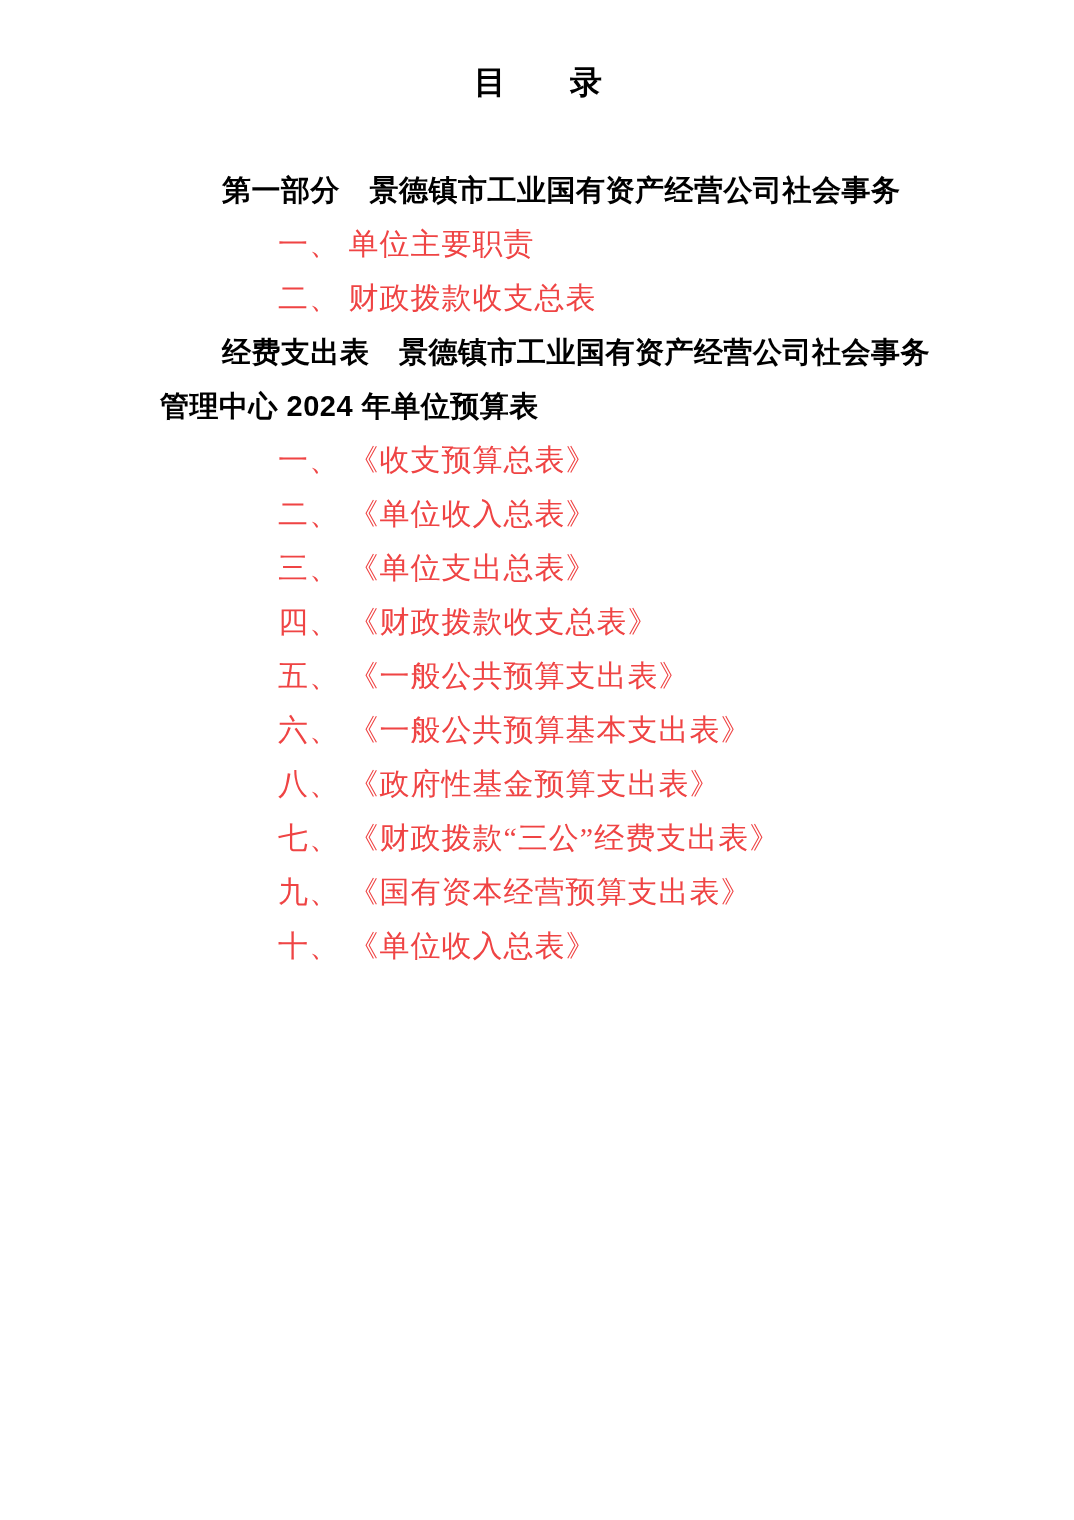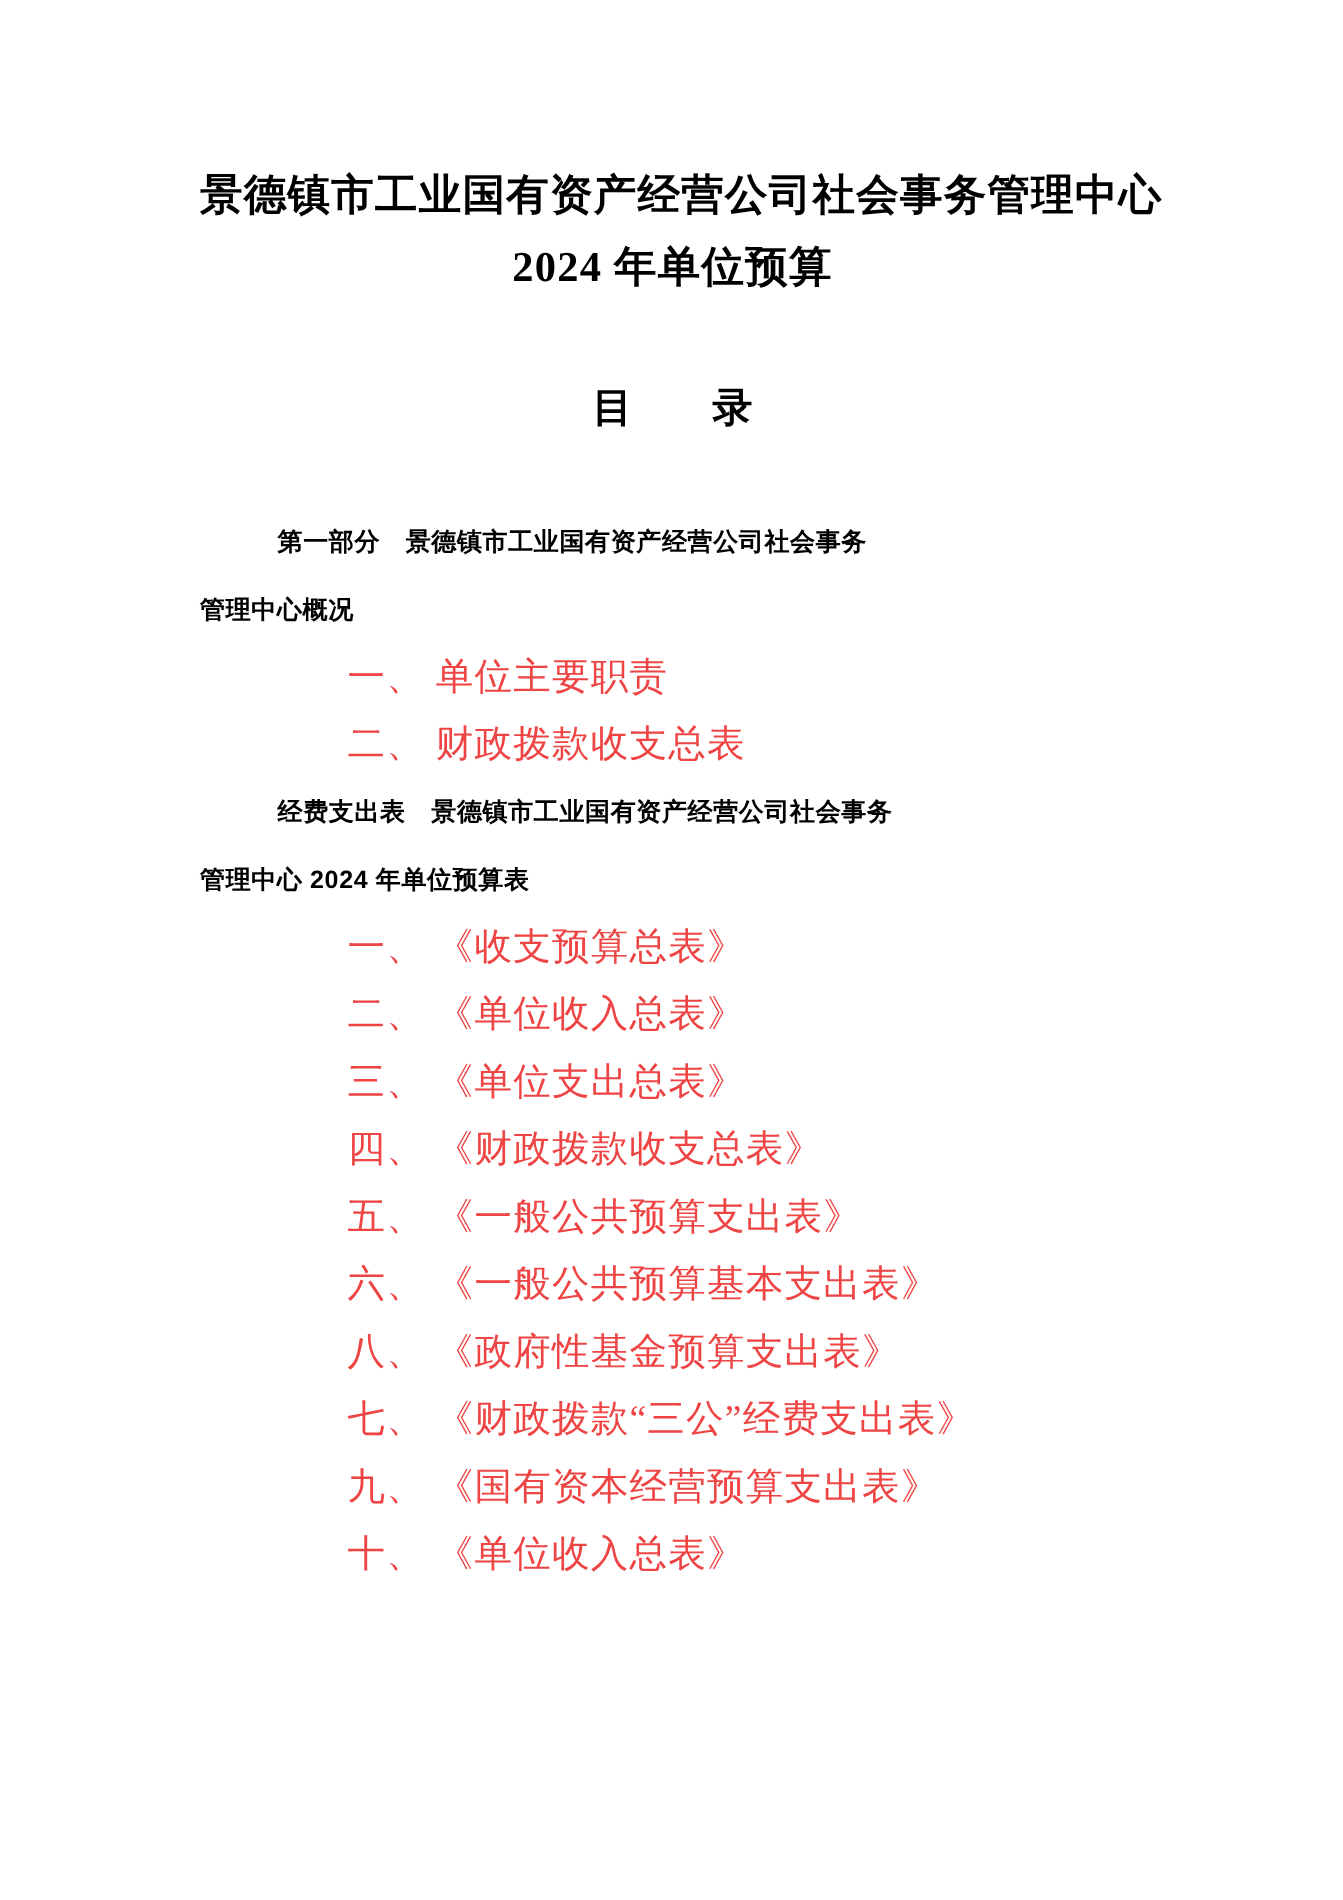--- a/index.html
+++ b/index.html
@@ -45,51 +45,46 @@
     margin-top: 54px;
     font-size: 30px;
     line-height: 54px;
   }
   .line {
     white-space: nowrap;
   }
   .part-heading {
     font-family: "Liberation Sans", "DejaVu Sans", sans-serif;
     font-weight: 700;
-    font-size: 20px;
+    font-size: 29px;
     color: #000000;
     letter-spacing: 0.5px;
   }
   .first-line-indent {
     padding-left: 62px;
   }
   .toc-item {
     padding-left: 118px;
     font-family: "Liberation Serif", "DejaVu Serif", serif;
     font-weight: 400;
     color: #ef4444;
     letter-spacing: 1px;
   }
 </style>
 </head>
 <body>
 
 <div class="page">
 
-  <h1 class="doc-title">
-    <span class="title-line">景德镇市工业国有资产经营公司社会事务管理中心</span>
-    <span class="title-line">2024 年单位预算</span>
-  </h1>
 
   <div class="toc-heading">目　　录</div>
 
   <div class="toc-body">
 
     <div class="line part-heading first-line-indent">第一部分　景德镇市工业国有资产经营公司社会事务</div>
-    <div class="line part-heading">管理中心概况</div>
 
     <div class="line toc-item">一、 单位主要职责</div>
     <div class="line toc-item">二、 财政拨款收支总表</div>
 
     <div class="line part-heading first-line-indent">经费支出表　景德镇市工业国有资产经营公司社会事务</div>
     <div class="line part-heading">管理中心 2024 年单位预算表</div>
 
     <div class="line toc-item">一、 《收支预算总表》</div>
     <div class="line toc-item">二、 《单位收入总表》</div>
     <div class="line toc-item">三、 《单位支出总表》</div>

